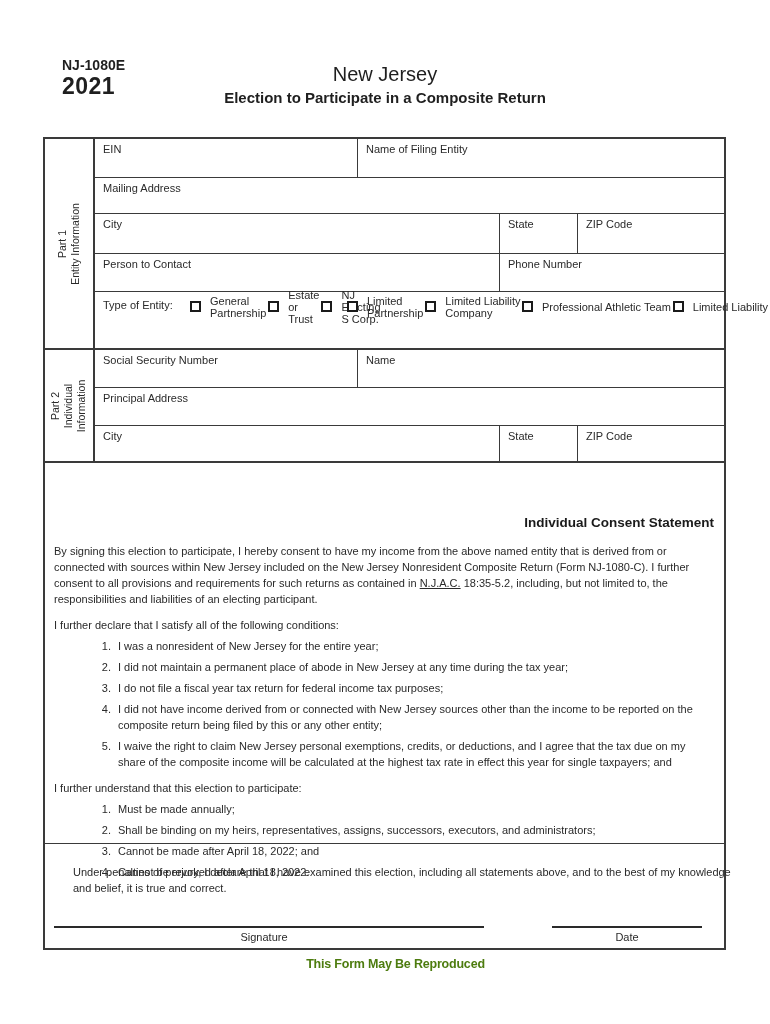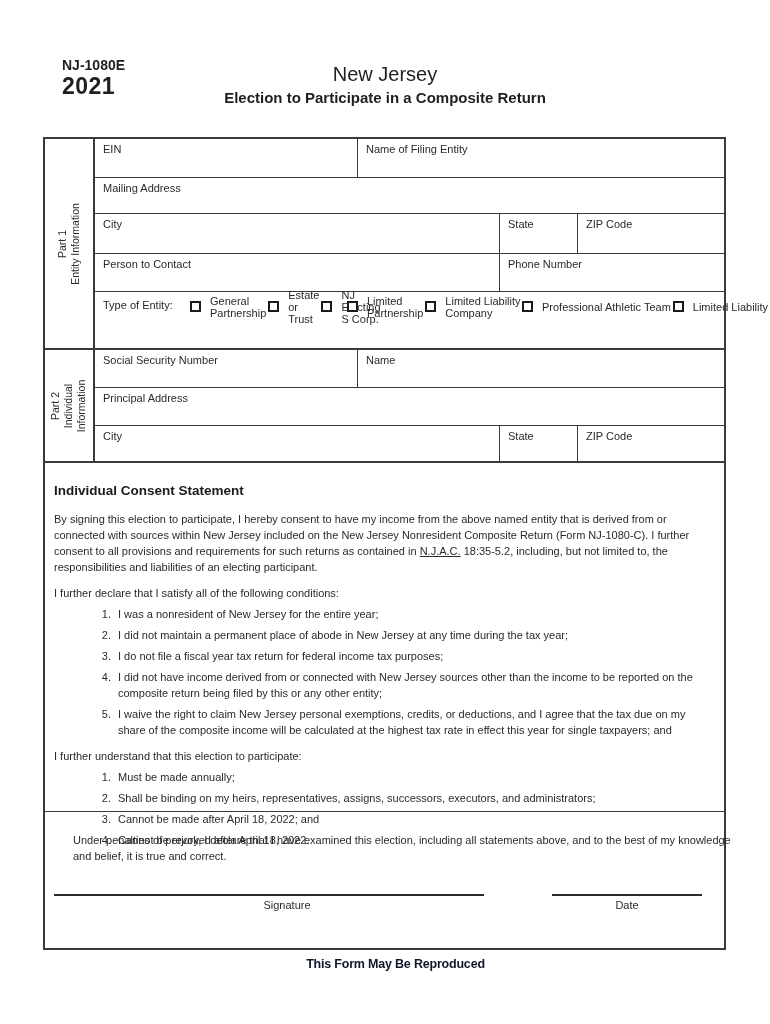--- a/index.html
+++ b/index.html
@@ -50,39 +50,39 @@
   .toe { display:flex; padding:7px 0 4px 8px; font-size:11px; color:#2a2a2a; }
   .toe-label { width:87px; flex:none; }
   .toe-col { display:flex; gap:2px; flex:none; }
   .toe-col.c1 { width:157px; }
   .toe-col.c2 { width:175px; }
   .opt { display:flex; align-items:center; height:15px; }
   .box { width:11px; height:11px; border:2px solid #1a1a1a; margin-right:9px; flex:none; background:#fff; }
 
   
   .consent { height:349px; padding:0 10px 0 9px; border-bottom:1.5px solid #3a3a3a; }
-  .consent-heading { text-align:left; font-size:13.5px; font-weight:bold; padding-top:20px; color:#1a1a1a; }
+  .consent-heading { text-align:right; font-size:13.5px; font-weight:bold; padding-top:20px; color:#1a1a1a;margin-top:32px; }
   .body-text { font-size:11px; line-height:16px; color:#2a2a2a; }
   .consent-intro { margin-top:13px; }
   .njac { text-decoration:underline; }
   .list-intro { margin-top:10px; }
   ol.cond { margin:5px 0 0 0; padding-left:60px; }
   ol.cond li { margin-bottom:5px; padding-left:4px; font-size:11px; line-height:16px; color:#2a2a2a; }
 
   
   .perjury { height:140px; position:relative; padding:20px 10px 0 9px; }
   .perjury-text { width:660px; }
   .sig-line { position:absolute; left:9px; top:82px; width:430px; border-top:2px solid #2a2a2a; }
-  .sig-label { position:absolute; left:27px; top:87px; width:430px; text-align:center; font-size:11px; color:#2a2a2a; }
+  .sig-label { position:absolute; left:4px; top:87px; width:430px; text-align:center; font-size:11px; color:#2a2a2a; }
   .date-line { position:absolute; left:507px; top:82px; width:150px; border-top:2px solid #2a2a2a; }
   .date-label { position:absolute; left:507px; top:87px; width:150px; text-align:center; font-size:11px; color:#2a2a2a; }
 
   
   .footer-note { position:absolute; left:0; right:0; top:957px; text-align:center;
-    font-size:12.5px; font-weight:bold; letter-spacing:-0.2px; color:#0f172a;padding-left:21px; }
+    font-size:12.5px; font-weight:bold; letter-spacing:-0.2px; color:#4d7c0f;padding-left:21px; }
 </style>
 </head>
 <body>
 
 <div class="page">
 
   <div class="form-id">
     <div class="form-number">NJ-1080E</div>
     <div class="form-year">2021</div>
   </div>

